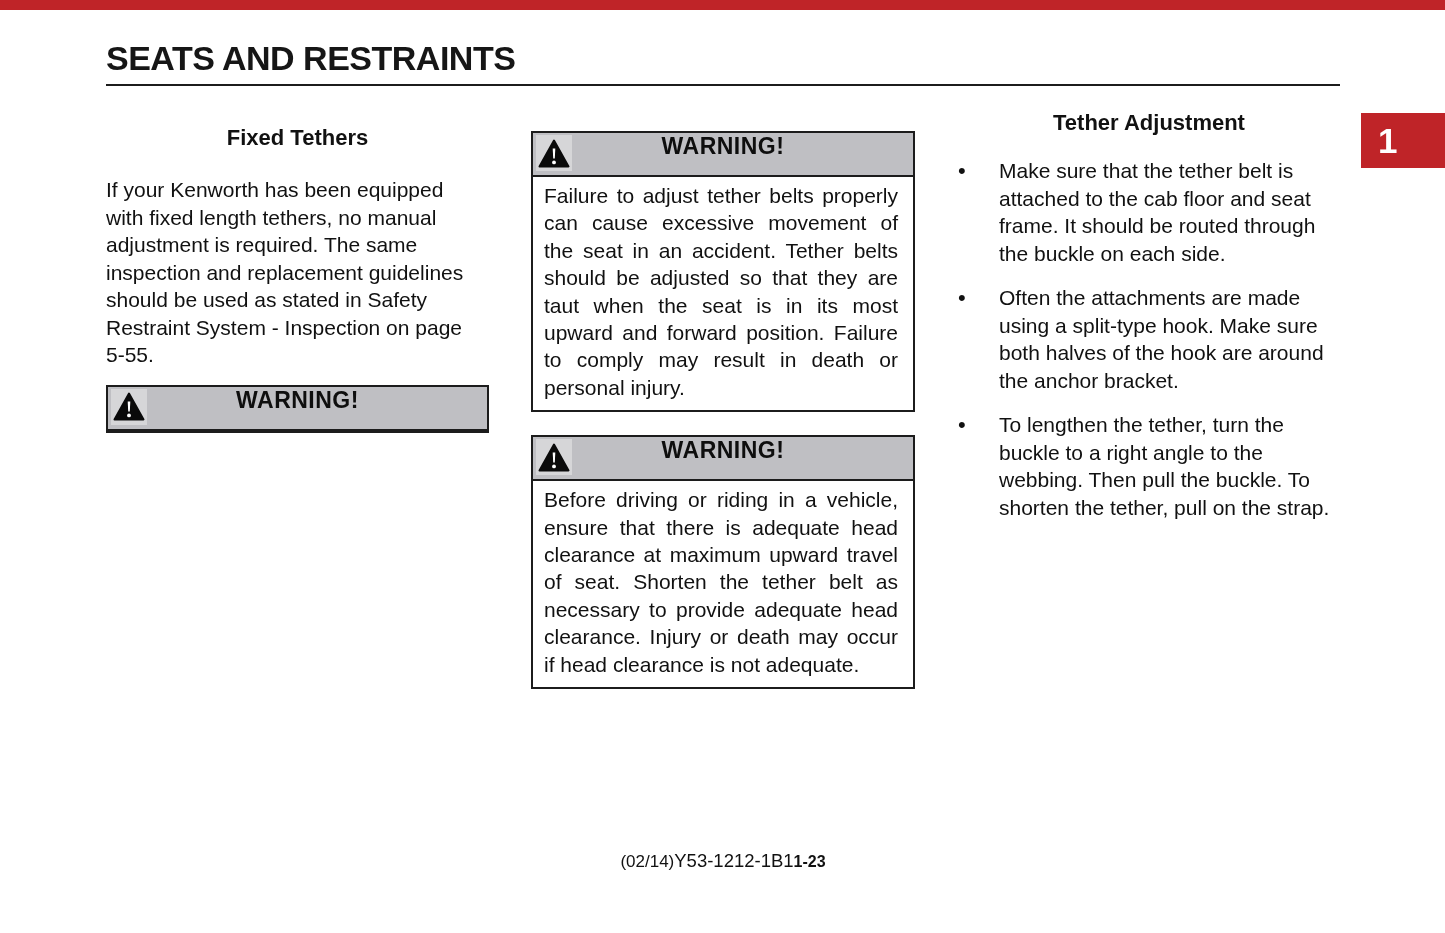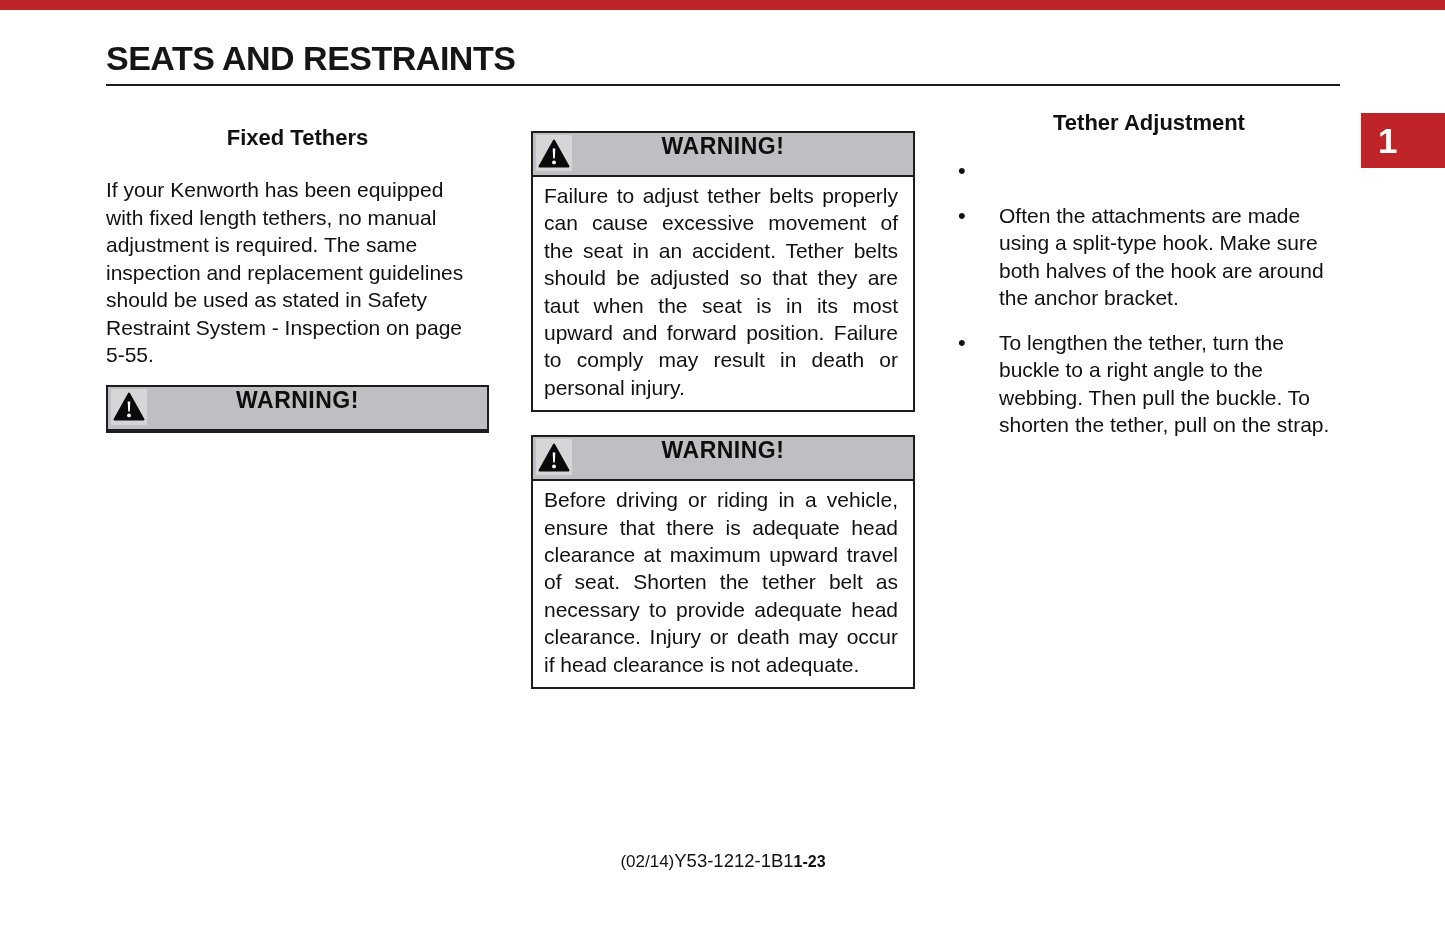--- a/index.html
+++ b/index.html
@@ -180,20 +180,21 @@
     </div>
     <div class="warning-body">Before driving or riding in a vehicle, ensure that there is adequate head clearance at maximum upward travel of seat.  Shorten the tether belt as necessary to provide adequate head clearance.  Injury or death may occur if head clearance is not adequate.</div>
   </div>
 </div>
 
 <div class="col col-3">
   <h2 class="section-heading">Tether Adjustment</h2>
   <ul class="bullet-list">
     <li class="bullet-item">
       <span class="bullet-marker">•</span>
+      <span class="bullet-text">Make sure that the tether belt is attached to the cab floor and seat frame.  It should be routed through the buckle on each side.</span>
     </li>
     <li class="bullet-item">
       <span class="bullet-marker">•</span>
       <span class="bullet-text">Often the attachments are made using a split-type hook.  Make sure both halves of the hook are around the anchor bracket.</span>
     </li>
     <li class="bullet-item">
       <span class="bullet-marker">•</span>
       <span class="bullet-text">To lengthen the tether, turn the buckle to a right angle to the webbing.  Then pull the buckle.  To shorten the tether, pull on the strap.</span>
     </li>
   </ul>

